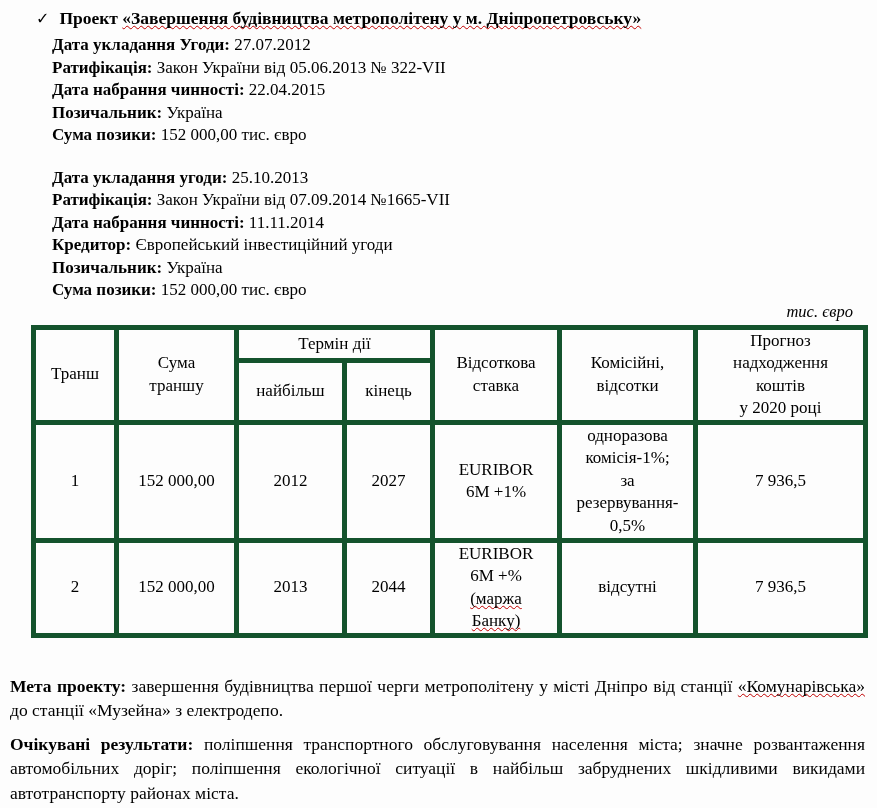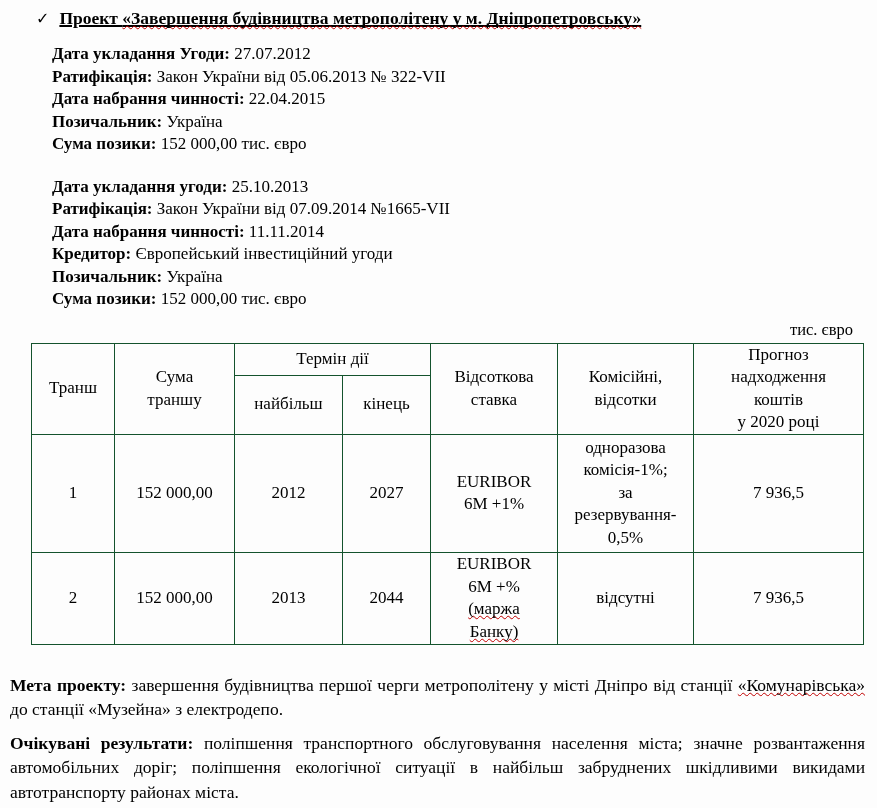--- a/index.html
+++ b/index.html
@@ -21,78 +21,77 @@
     display: flex;
     align-items: baseline;
   }
   .check {
     font-size: 16px;
     margin-right: 10px;
     font-family: "DejaVu Sans", sans-serif;
   }
   .doc-title {
     font-weight: bold;
-    text-decoration: underline;
     text-decoration-thickness: 1.5px;
   }
   .sq {
     text-decoration-line: underline;
     text-decoration-style: wavy;
     text-decoration-color: #c00000;
     text-decoration-thickness: 1px;
     text-decoration-skip-ink: none;
   }
   
   .info-block {
     margin-left: 42px;
     font-size: 17px;
     line-height: 22.5px;
   }
-  .info-block.first { margin-top: 9px; }
+  .info-block.first { }
   .info-block.second { margin-top: 20px; }
   .lbl { font-weight: bold; }
   
   .units-note {
     width: 843px;
     text-align: right;
+    font-style: italic;
     font-size: 16.5px;
-    margin-top: 9px;
     height: 20px;
   }
   
   table.tranches {
     border-collapse: collapse;
     table-layout: fixed;
     margin-left: 21px;
     margin-top: 3px;
     width: 832px;
   }
   table.tranches td {
-    border: 1px solid #14532d;
+    border: 5px solid #14532d;
     text-align: center;
     vertical-align: middle;
     font-size: 17px;
     line-height: 22.5px;
     padding: 0;
     white-space: pre-line;
     overflow: hidden;
   }
   tr.hr1 { height: 32px; }
   tr.hr2 { height: 58px; }
   tr.dr1 { height: 118px; }
   tr.dr2 { height: 92px; }
   
   .para {
     font-size: 17.5px;
     line-height: 24.5px;
     text-align: justify;
     margin: 0;
     width: 855px;
   }
-  .para.goal { margin-top: 28px; }
+  .para.goal { margin-top: 36px; }
   .para.results { margin-top: 9px; }
 </style>
 </head>
 <body>
 
 <div class="page">
 
   <div class="title-line">
     <span class="check">✓</span>
     <span class="doc-title"><span>Проект </span><span class="sq">«Завершення будівництва метрополітену у м. Дніпропетровську»</span></span>

